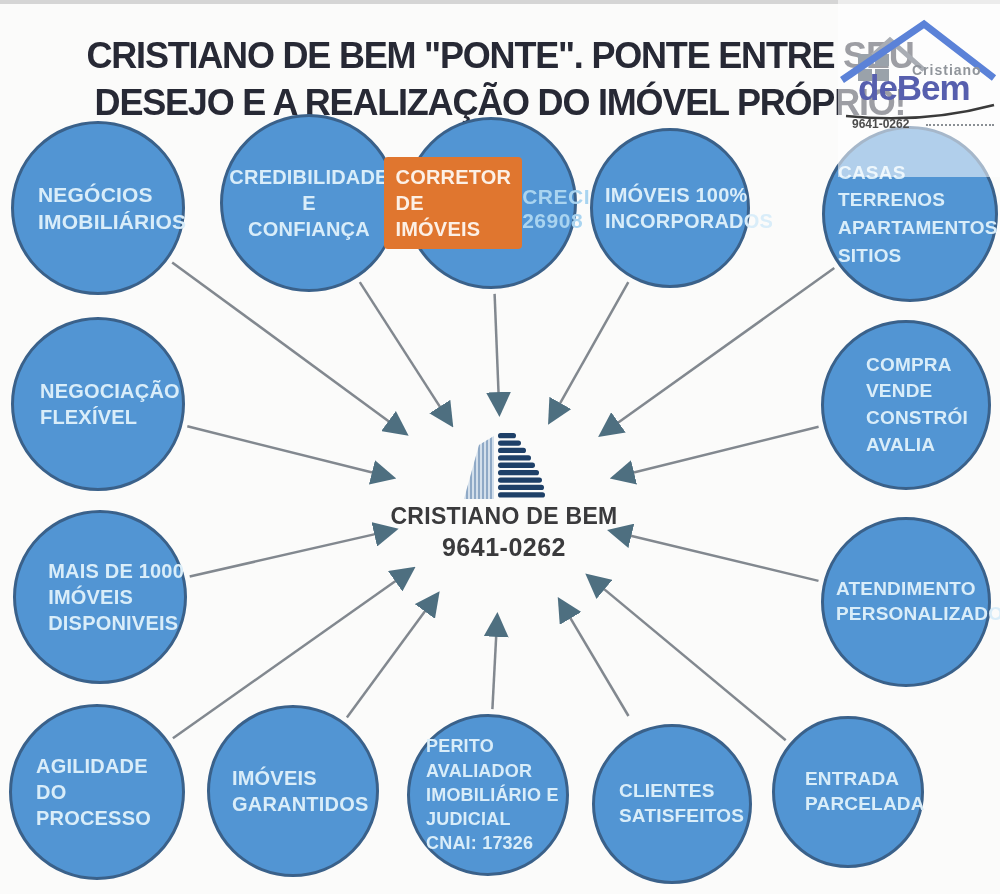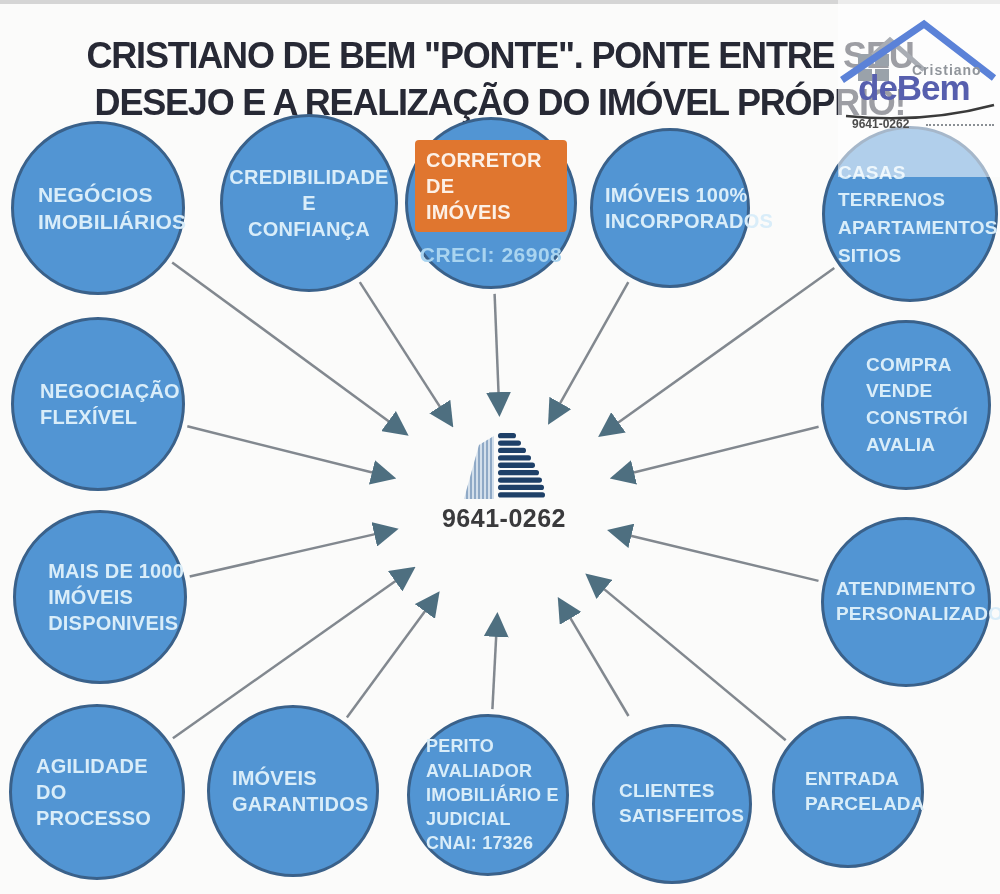--- a/index.html
+++ b/index.html
@@ -9,21 +9,21 @@
   .title{position:absolute;top:8px;left:0;width:100%;text-align:center;z-index:2;
          font-weight:bold;font-size:36px;letter-spacing:-1.2px;line-height:47px;color:#272935;}
   .title span{display:block;}
   #arrow-svg{position:absolute;left:0;top:0;z-index:1;}
   #nodes{position:absolute;left:0;top:0;width:100%;height:100%;z-index:3;}
   .node{position:absolute;border-radius:50%;box-sizing:border-box;
         background:#5295d3;border:3px solid #3a618a;color:#d9edf9;font-weight:bold;
         display:flex;align-items:center;justify-content:center;}
   .node-label{white-space:pre-line;line-height:1.3;text-align:center;letter-spacing:.2px;}
   .node-left .node-label{text-align:left;}
-  .node-badge{flex-direction:column;}
+  .node-badge{flex-direction:row;}
   .badge{background:#e0762f;border-radius:4px;padding:7px 11px;width:152px;box-sizing:border-box;}
   .badge .node-label{color:#fcf0e6;font-size:20px;text-align:left;}
   .creci{margin-top:11px;font-size:21px;color:#a9d4f0;letter-spacing:.5px;font-weight:bold;}
   .center-logo{position:absolute;left:378px;top:421px;width:252px;z-index:2;
                text-align:center;color:#3a3a3c;}
   .center-logo svg{display:block;margin:0 auto;}
   .center-name{font-size:23px;font-weight:bold;margin-top:2px;letter-spacing:.3px;}
   .center-phone{font-size:25px;font-weight:bold;margin-top:3px;letter-spacing:.5px;}
   .brand-logo{position:absolute;left:838px;top:0;width:162px;height:177px;z-index:6;
               background:rgba(255,255,255,.55);}
@@ -156,20 +156,21 @@
       <rect x="40" y="19.4" width="23" height="5.3" rx="2.6"></rect>
       <rect x="40" y="26.8" width="28" height="5.3" rx="2.6"></rect>
       <rect x="40" y="34.2" width="33" height="5.3" rx="2.6"></rect>
       <rect x="40" y="41.6" width="37" height="5.3" rx="2.6"></rect>
       <rect x="40" y="49" width="41" height="5.3" rx="2.6"></rect>
       <rect x="40" y="56.4" width="44" height="5.3" rx="2.6"></rect>
       <rect x="40" y="63.8" width="46" height="5.3" rx="2.6"></rect>
       <rect x="40" y="71.2" width="47" height="5.3" rx="2.6"></rect>
     </g>
   </svg>
+  <div class="center-name">CRISTIANO DE BEM</div>
   <div class="center-phone">9641-0262</div>
 </div>
 
 <div class="brand-logo">
   <svg style="left:0;top:14px" width="162" height="72" viewBox="0 0 162 72">
     <polyline points="12,62 52,26 86,56" fill="none" stroke="#a9adb4" stroke-width="5"></polyline>
     <g fill="#9aa2aa">
       <rect x="20" y="40" width="14" height="12"></rect>
         <rect x="37" y="40" width="14" height="12"></rect>
       <rect x="20" y="55" width="14" height="12"></rect>

